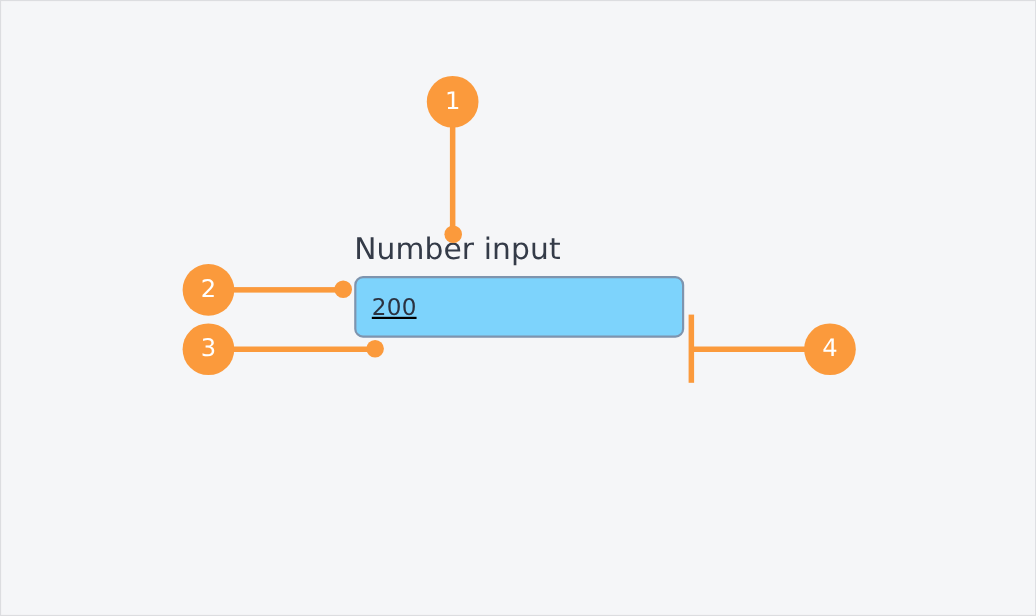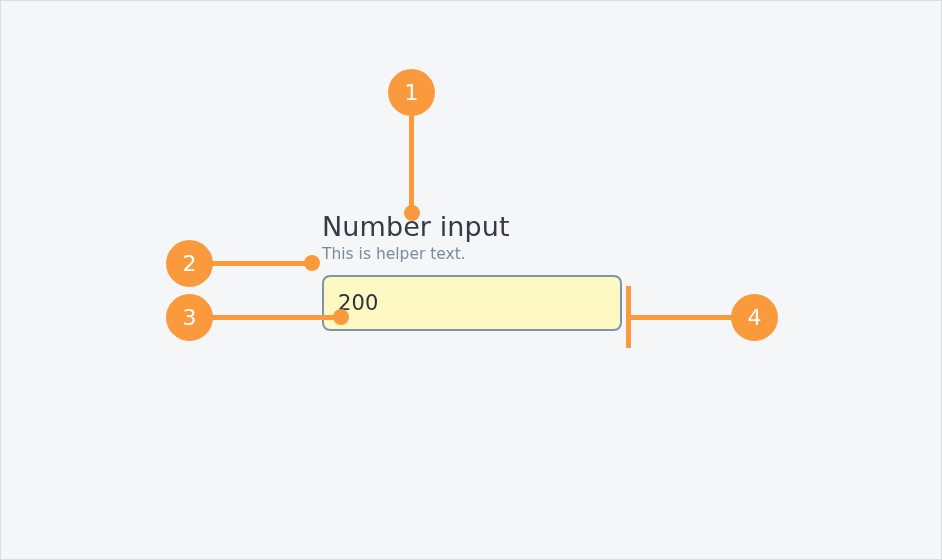--- a/index.html
+++ b/index.html
@@ -47,26 +47,27 @@
     color: #7a8b9e;
     margin-top: 4px;
     white-space: nowrap;
   }
 
   .field-input {
     box-sizing: border-box;
     margin-top: 11px;
     width: 300px;
     height: 56px;
-    background: #fef9c3;
+    background: #7dd3fc;
     border: 2px solid #7e94ae;
     border-radius: 8px;
     display: flex;
     align-items: center;
     padding: 0 14px;
+    text-decoration: underline;
   }
 
   .field-input-value {
     font-size: 21px;
     color: #2b3240;
     letter-spacing: 0.2px;
   }
 
   
   .anno-circle {
@@ -136,21 +137,20 @@
 </style>
 </head>
 <body>
 
 <div id="page">
 
   <div id="component">
 
     <div class="field-label">Number input</div>
 
-    <div class="field-helper">This is helper text.</div>
 
     <div class="field-input">
       <span class="field-input-value">200</span>
     </div>
 
   </div>
 
   <div class="anno-line-v" id="line-1"></div>
   <div class="anno-dot" id="dot-1"></div>
   <div class="anno-circle" id="circle-1">

